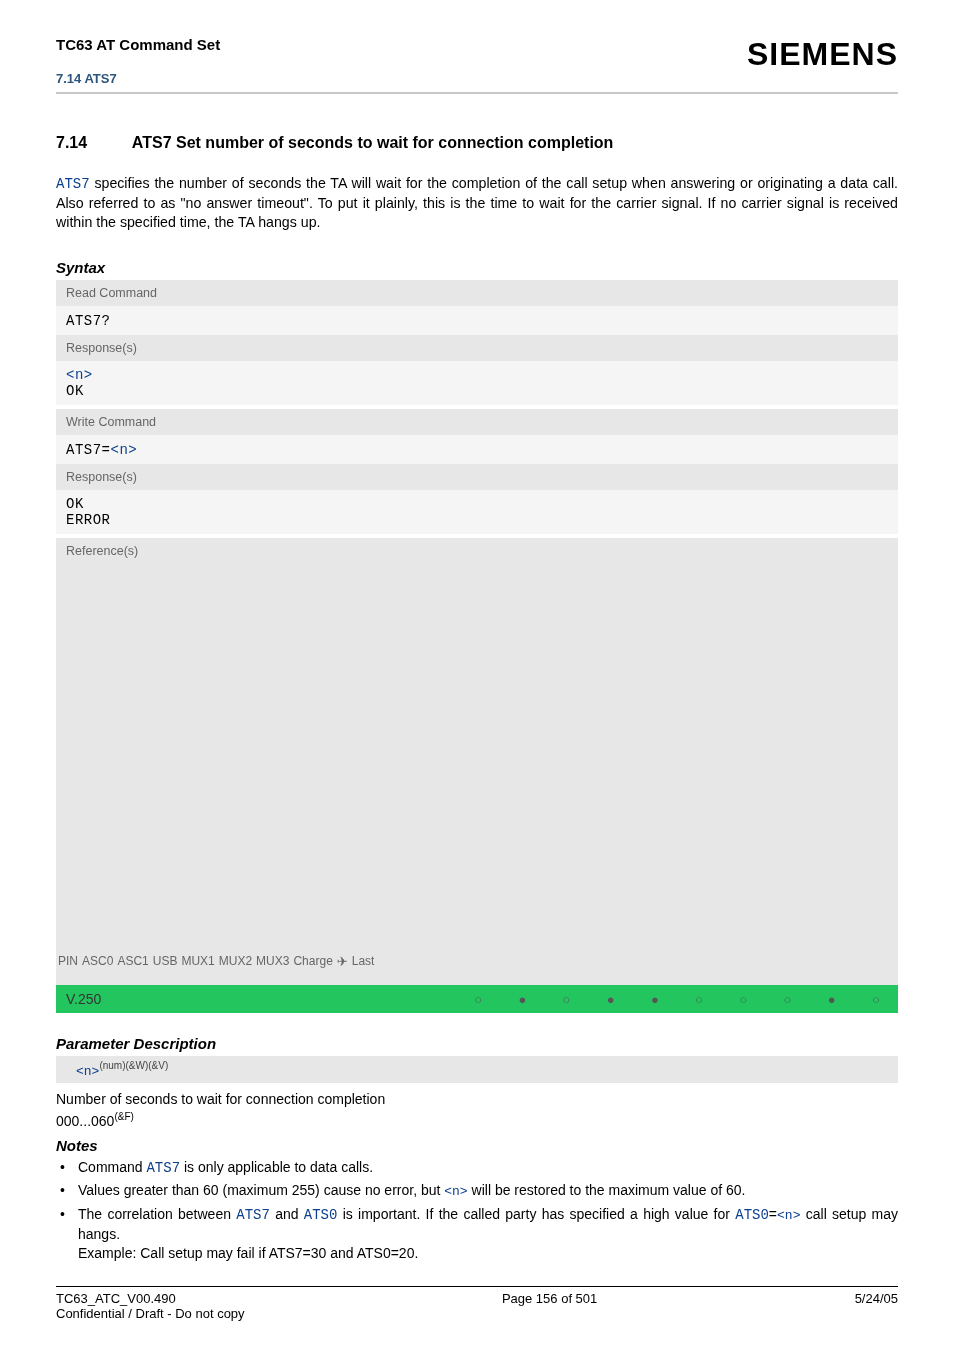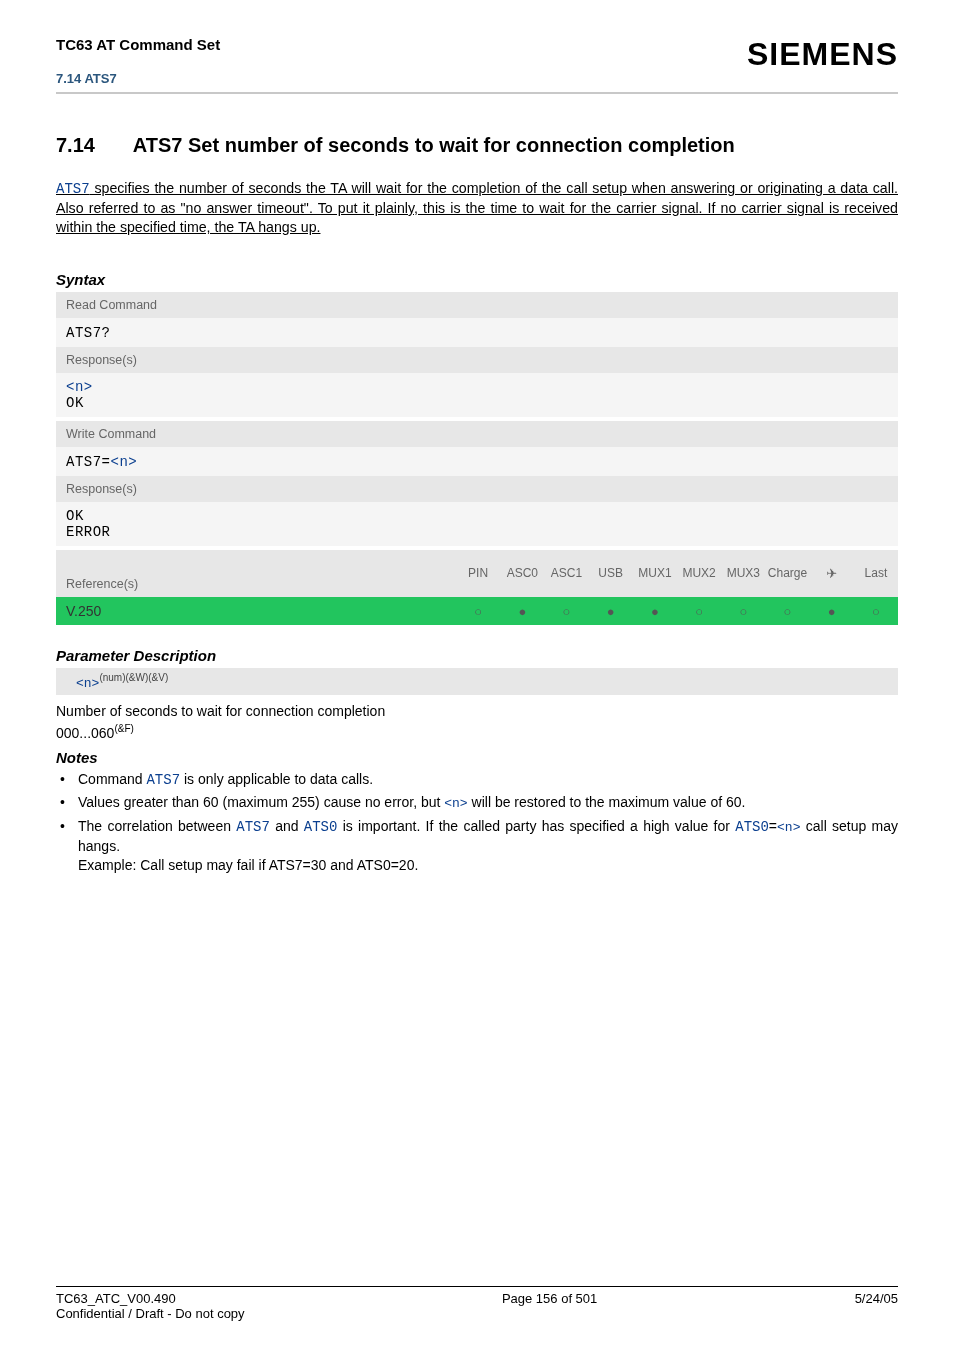--- a/index.html
+++ b/index.html
@@ -19,35 +19,35 @@
     display: flex;
     justify-content: space-between;
     align-items: flex-start;
     border-bottom: 2px solid #c8c8c8;
     padding-bottom: 6px;
     margin-bottom: 40px;
   }
   .header-left .doc-title { font-weight: bold; font-size: 15px; }
   .header-left .doc-sub { font-weight: bold; font-size: 13px; color: #2b567d; margin-top:18px;}
   .brand { font-weight: 900; font-size: 32px; letter-spacing: 1px; font-family: Arial, sans-serif; }
-  h2.section-title { font-size: 20px; font-weight: bold; margin-bottom: 22px; }
+  h2.section-title { font-size: 16px; font-weight: bold; margin-bottom: 22px; }
   .section-num { display: inline-block; min-width: 72px; }
-  .body-text { font-size: 14.2px; line-height: 1.35; text-align: justify; margin-bottom: 34px; text-decoration: underline; }
+  .body-text { font-size: 14.2px; line-height: 1.35; text-align: justify; margin-bottom: 27px; }
   .mono-link { font-family: "Courier New", monospace; color: #0b3f8f; font-size: 14px; }
   .param-link { font-family: "Courier New", monospace; color: #0b3f8f; font-size: 13px; }
   .subhead { font-style: italic; font-weight: bold; font-size: 15px; margin-top: 8px; margin-bottom: 4px; }
 
   .syntax-block { margin-bottom: 22px; }
   .syntax-row { padding: 6px 10px; }
   .label-row { background: #e7e7e7; color: #666; font-size: 12.5px; }
   .cmd-row { background: #f5f5f5; }
   .cmd-row .mono { font-family: "Courier New", monospace; font-size: 14px; letter-spacing: 0.5px; }
   .mono { font-family: "Courier New", monospace; font-size: 14px; }
   .mono-blue { color: #0b3f8f; }
-  .ref-row { background: #e7e7e7; display: flex; align-items: flex-end; }
+  .ref-row { background: #e7e7e7; display: flex; align-items: flex-start; flex-direction: column; }
   .ref-cell { color:#666; font-size:12.5px; }
   .ref-values-row { background: #22c55e; display: flex; align-items:center; }
   .ref-left { flex: 0 0 400px; padding: 6px 10px; }
   .ref-cols { flex: 1; display:flex; }
   .col { flex:1; text-align:center; font-size:12px; color:#666; padding:16px 2px; white-space:nowrap;}
   .dot-col { flex:1; text-align:center; padding:6px 2px; }
   .dot-filled, .dot-empty { font-size: 13px; line-height: 1; color:#555;}
   .dot-empty { }
   .v250 { font-family: Arial; font-size: 14px; color: #333; }
 

